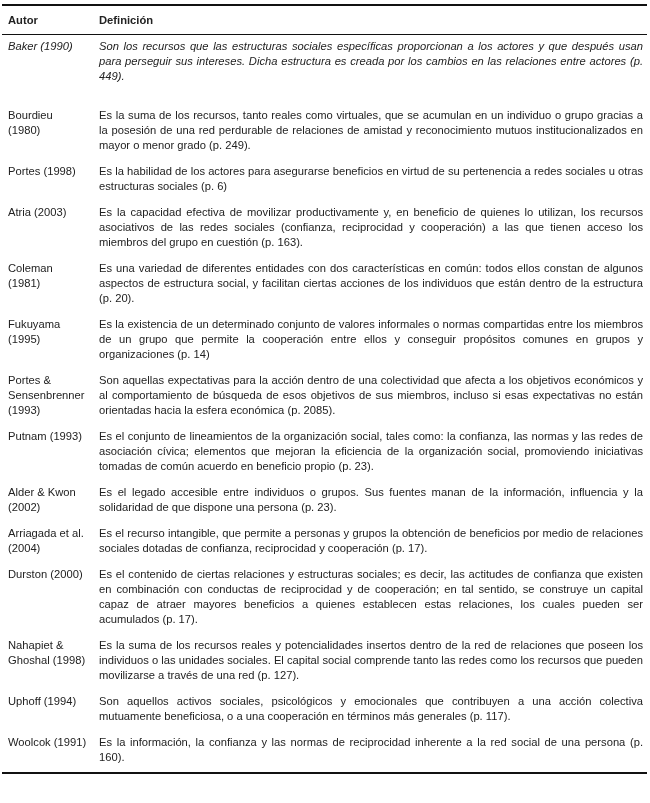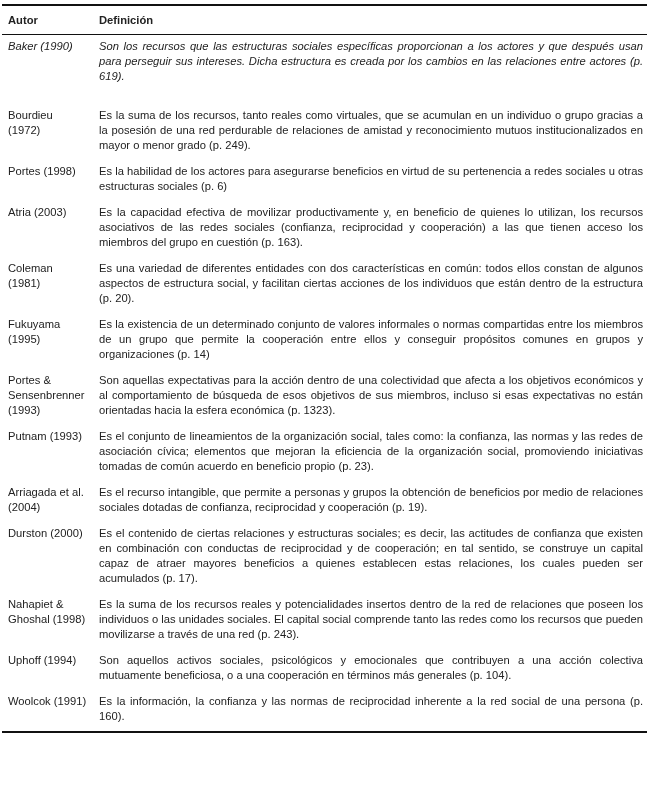--- a/index.html
+++ b/index.html
@@ -28,65 +28,69 @@
       </colgroup>
     <thead>
       <tr>
         <th>Autor</th>
         <th>Definición</th>
       </tr>
     </thead>
     <tbody>
       <tr class="tall">
         <td>Baker (1990)</td>
-        <td class="def">Son los recursos que las estructuras sociales específicas proporcionan a los actores y que después usan para perseguir sus intereses. Dicha estructura es creada por los cambios en las relaciones entre actores (p. 619).</td>
+        <td class="def">Son los recursos que las estructuras sociales específicas proporcionan a los actores y que después usan para perseguir sus intereses. Dicha estructura es creada por los cambios en las relaciones entre actores (p. 449).</td>
       </tr>
       <tr>
-        <td>Bourdieu (1972)</td>
+        <td>Bourdieu (1980)</td>
         <td class="def">Es la suma de los recursos, tanto reales como virtuales, que se acumulan en un individuo o grupo gracias a la posesión de una red perdurable de relaciones de amistad y reconocimiento mutuos institucionalizados en mayor o menor grado (p. 249).</td>
       </tr>
       <tr>
         <td>Portes (1998)</td>
         <td class="def">Es la habilidad de los actores para asegurarse beneficios en virtud de su pertenencia a redes sociales u otras estructuras sociales (p. 6)</td>
       </tr>
       <tr>
         <td>Atria (2003)</td>
         <td class="def">Es la capacidad efectiva de movilizar productivamente y, en beneficio de quienes lo utilizan, los recursos asociativos de las redes sociales (confianza, reciprocidad y cooperación) a las que tienen acceso los miembros del grupo en cuestión (p. 163).</td>
       </tr>
       <tr>
         <td>Coleman (1981)</td>
         <td class="def">Es una variedad de diferentes entidades con dos características en común: todos ellos constan de algunos aspectos de estructura social, y facilitan ciertas acciones de los individuos que están dentro de la estructura (p. 20).</td>
       </tr>
       <tr>
         <td>Fukuyama (1995)</td>
         <td class="def">Es la existencia de un determinado conjunto de valores informales o normas compartidas entre los miembros de un grupo que permite la cooperación entre ellos y conseguir propósitos comunes en grupos y organizaciones (p. 14)</td>
       </tr>
       <tr>
         <td>Portes &amp; Sensenbrenner (1993)</td>
-        <td class="def">Son aquellas expectativas para la acción dentro de una colectividad que afecta a los objetivos económicos y al comportamiento de búsqueda de esos objetivos de sus miembros, incluso si esas expectativas no están orientadas hacia la esfera económica (p. 1323).</td>
+        <td class="def">Son aquellas expectativas para la acción dentro de una colectividad que afecta a los objetivos económicos y al comportamiento de búsqueda de esos objetivos de sus miembros, incluso si esas expectativas no están orientadas hacia la esfera económica (p. 2085).</td>
       </tr>
       <tr>
         <td>Putnam (1993)</td>
         <td class="def">Es el conjunto de lineamientos de la organización social, tales como: la confianza, las normas y las redes de asociación cívica; elementos que mejoran la eficiencia de la organización social, promoviendo iniciativas tomadas de común acuerdo en beneficio propio (p. 23).</td>
       </tr>
       <tr>
+        <td>Alder &amp; Kwon (2002)</td>
+        <td class="def">Es el legado accesible entre individuos o grupos. Sus fuentes manan de la información, influencia y la solidaridad de que dispone una persona (p. 23).</td>
+      </tr>
+      <tr>
         <td>Arriagada et al. (2004)</td>
-        <td class="def">Es el recurso intangible, que permite a personas y grupos la obtención de beneficios por medio de relaciones sociales dotadas de confianza, reciprocidad y cooperación (p. 19).</td>
+        <td class="def">Es el recurso intangible, que permite a personas y grupos la obtención de beneficios por medio de relaciones sociales dotadas de confianza, reciprocidad y cooperación (p. 17).</td>
       </tr>
       <tr>
         <td>Durston (2000)</td>
         <td class="def">Es el contenido de ciertas relaciones y estructuras sociales; es decir, las actitudes de confianza que existen en combinación con conductas de reciprocidad y de cooperación; en tal sentido, se construye un capital capaz de atraer mayores beneficios a quienes establecen estas relaciones, los cuales pueden ser acumulados (p. 17).</td>
       </tr>
       <tr>
         <td>Nahapiet &amp; Ghoshal (1998)</td>
-        <td class="def">Es la suma de los recursos reales y potencialidades insertos dentro de la red de relaciones que poseen los individuos o las unidades sociales. El capital social comprende tanto las redes como los recursos que pueden movilizarse a través de una red (p. 243).</td>
+        <td class="def">Es la suma de los recursos reales y potencialidades insertos dentro de la red de relaciones que poseen los individuos o las unidades sociales. El capital social comprende tanto las redes como los recursos que pueden movilizarse a través de una red (p. 127).</td>
       </tr>
       <tr>
         <td>Uphoff (1994)</td>
-        <td class="def">Son aquellos activos sociales, psicológicos y emocionales que contribuyen a una acción colectiva mutuamente beneficiosa, o a una cooperación en términos más generales (p. 104).</td>
+        <td class="def">Son aquellos activos sociales, psicológicos y emocionales que contribuyen a una acción colectiva mutuamente beneficiosa, o a una cooperación en términos más generales (p. 117).</td>
       </tr>
       <tr>
         <td>Woolcok (1991)</td>
         <td class="def">Es la información, la confianza y las normas de reciprocidad inherente a la red social de una persona (p. 160).</td>
       </tr>
     </tbody>
   </table>
   <div class="rule-bottom"></div>
 </div>
 

